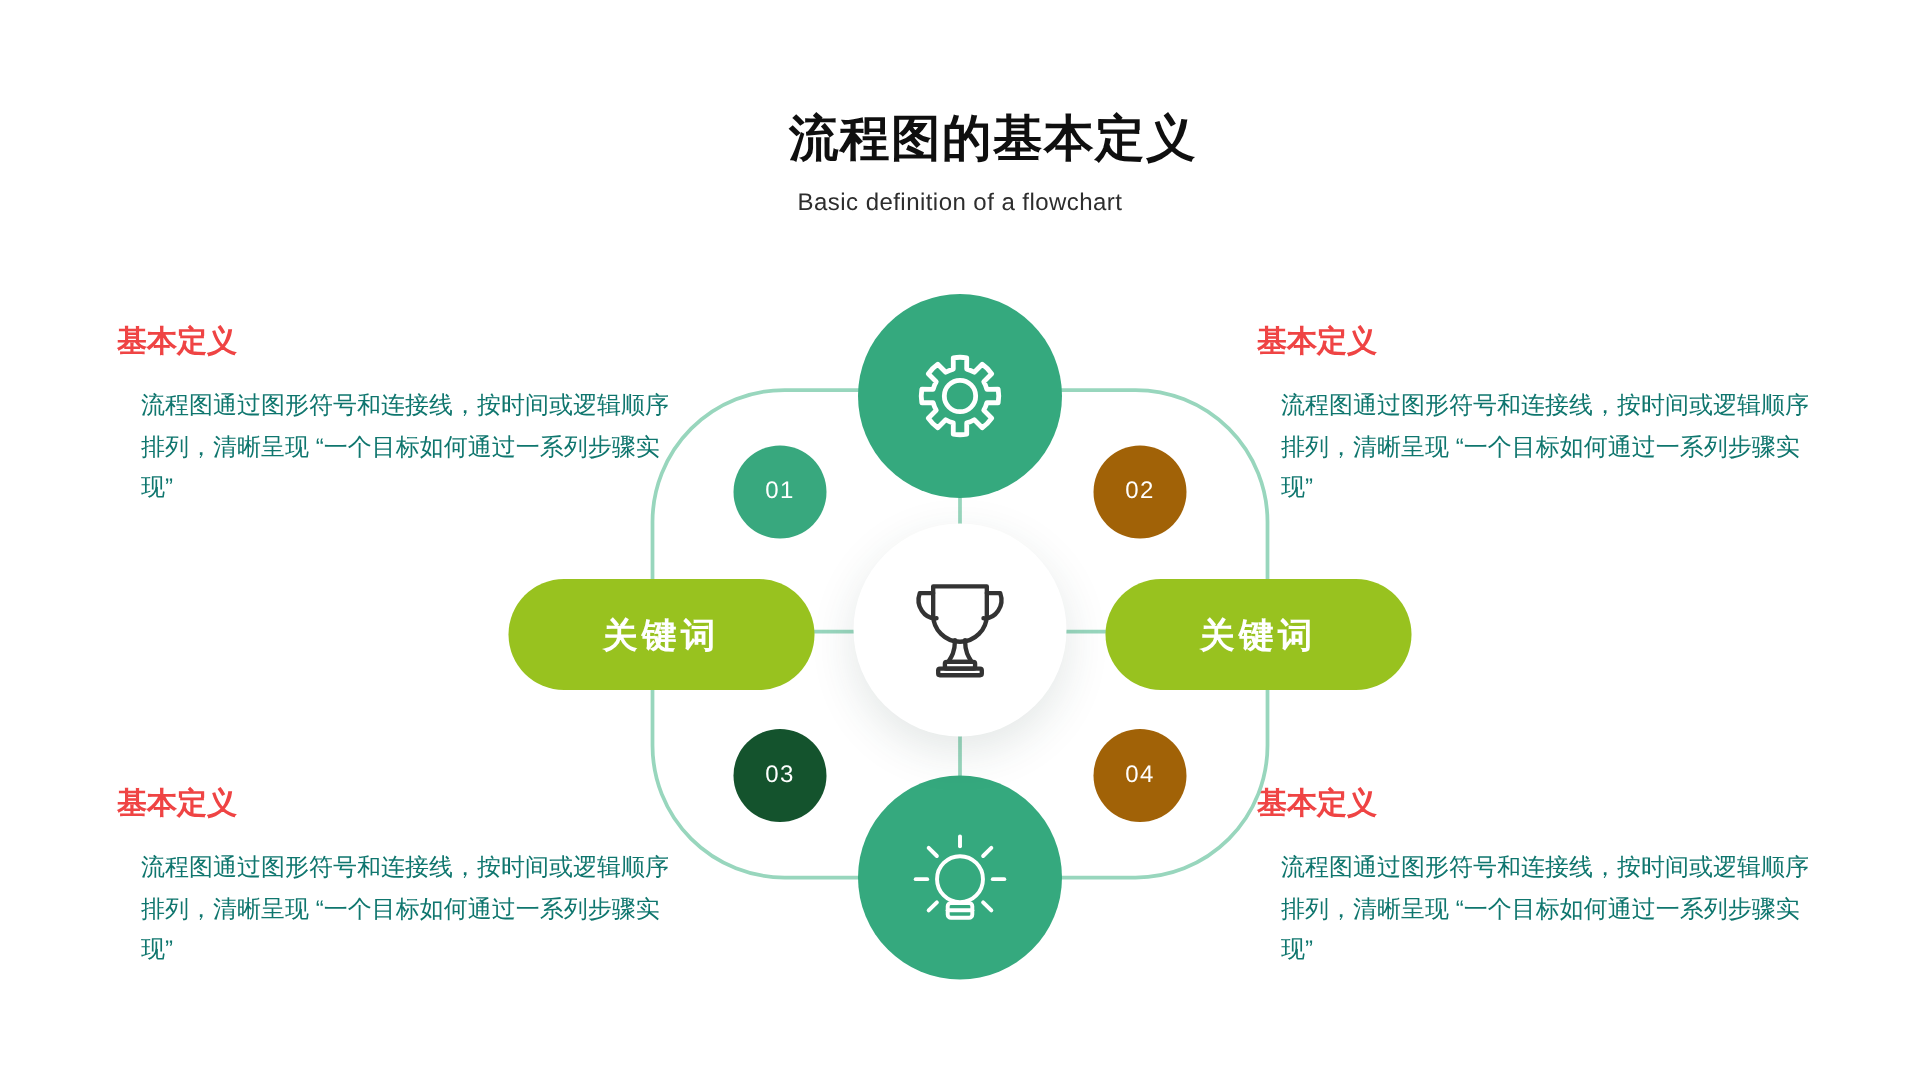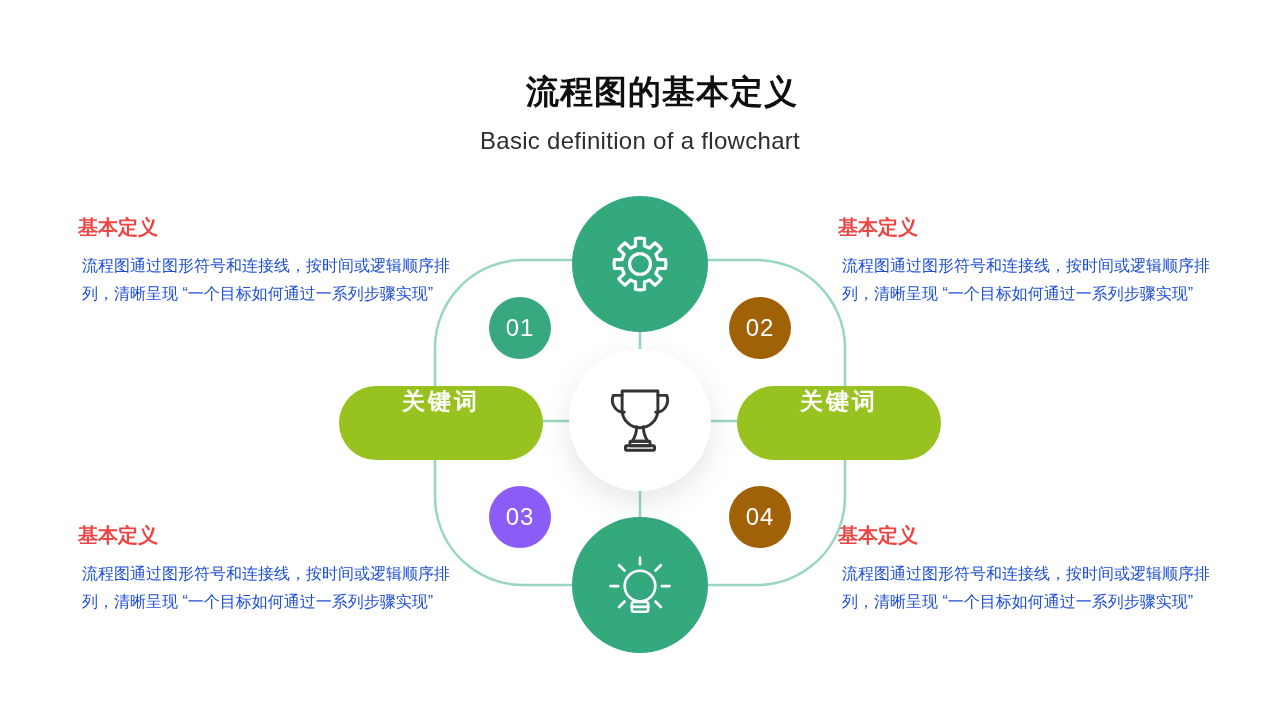--- a/index.html
+++ b/index.html
@@ -10,55 +10,55 @@
   }
   .slide{position:relative;width:1280px;height:720px;overflow:hidden;background:#fff;}
 
   
   .title{
     position:absolute;left:0;right:0;top:70px;text-align:center;
     font-size:33px;font-weight:800;color:#0f0f0f;letter-spacing:1px;margin-left:44px;
   }
   .subtitle{
     position:absolute;left:0;right:0;top:127px;text-align:center;
-    font-size:24px;font-weight:400;color:#2d2d2d;letter-spacing:.3px;
+    font-size:16px;font-weight:400;color:#2d2d2d;letter-spacing:.3px;
   }
 
   
   .tblock{position:absolute;width:398px;}
   .tblock h3{font-size:20px;font-weight:800;color:#ef4444;margin:0 0 11px 0;}
-  .tblock p{font-size:16px;color:#1d4ed8;line-height:1.72;margin:4px;}
+  .tblock p{font-size:16px;color:#0f766e;line-height:1.72;margin:16px;}
   .tl{left:78px;top:214px;}
   .tr{left:838px;top:214px;}
   .bl{left:78px;top:522px;}
   .br{left:838px;top:522px;}
 
   
   .connector{position:absolute;left:320px;top:170px;z-index:1;}
 
   
   .node{position:absolute;border-radius:50%;display:flex;align-items:center;justify-content:center;z-index:2;}
   .n-top{left:572px;top:196px;width:136px;height:136px;background:#35a97e;}
   .n-bottom{left:572px;top:517px;width:136px;height:136px;background:#35a97e;}
   .n-center{
     left:569px;top:349px;width:142px;height:142px;background:#ffffff;
     box-shadow:0 10px 30px rgba(40,70,60,.13);z-index:2;
   }
 
   .pill{
     position:absolute;width:204px;height:74px;border-radius:37px;background:#98c21f;
     color:#fff;font-size:23px;font-weight:800;letter-spacing:3px;
-    display:flex;justify-content:center;z-index:2;
+    display:flex;align-items:center;justify-content:center;z-index:2;
   }
   .pl{left:339px;top:386px;}
   .pr{left:737px;top:386px;}
 
   .badge{
     position:absolute;width:62px;height:62px;border-radius:50%;
-    color:#fff;font-size:24px;letter-spacing:1px;
+    color:#fff;font-size:16px;letter-spacing:1px;
     display:flex;align-items:center;justify-content:center;z-index:3;
   }
   .b1{left:489px;top:297px;}
   .b2{left:729px;top:297px;}
   .b3{left:489px;top:486px;}
   .b4{left:729px;top:486px;}
 
   svg{display:block;}
 </style>
 </head>
@@ -137,20 +137,20 @@
   <div class="pill pr">
     <span>关键词</span>
   </div>
 
   <div class="badge b1" style="background:#38a87e">
     <span>01</span>
   </div>
   <div class="badge b2" style="background:#a16207">
     <span>02</span>
   </div>
-  <div class="badge b3" style="background:#8b5cf6">
+  <div class="badge b3" style="background:#14532d">
     <span>03</span>
   </div>
   <div class="badge b4" style="background:#a16207">
     <span>04</span>
   </div>
 
 </div>
 
 </body></html>

